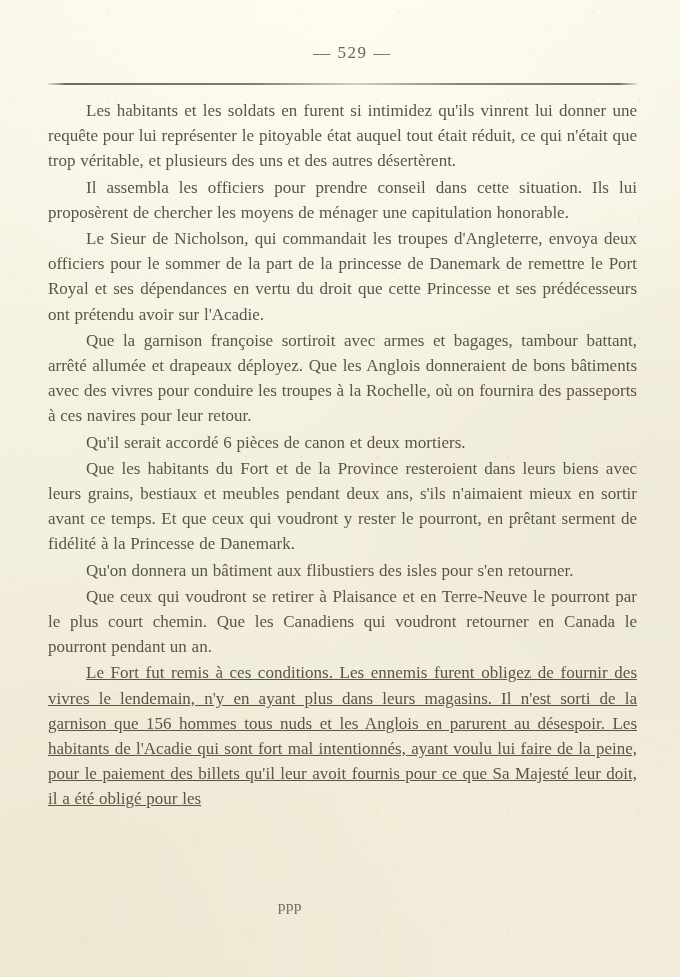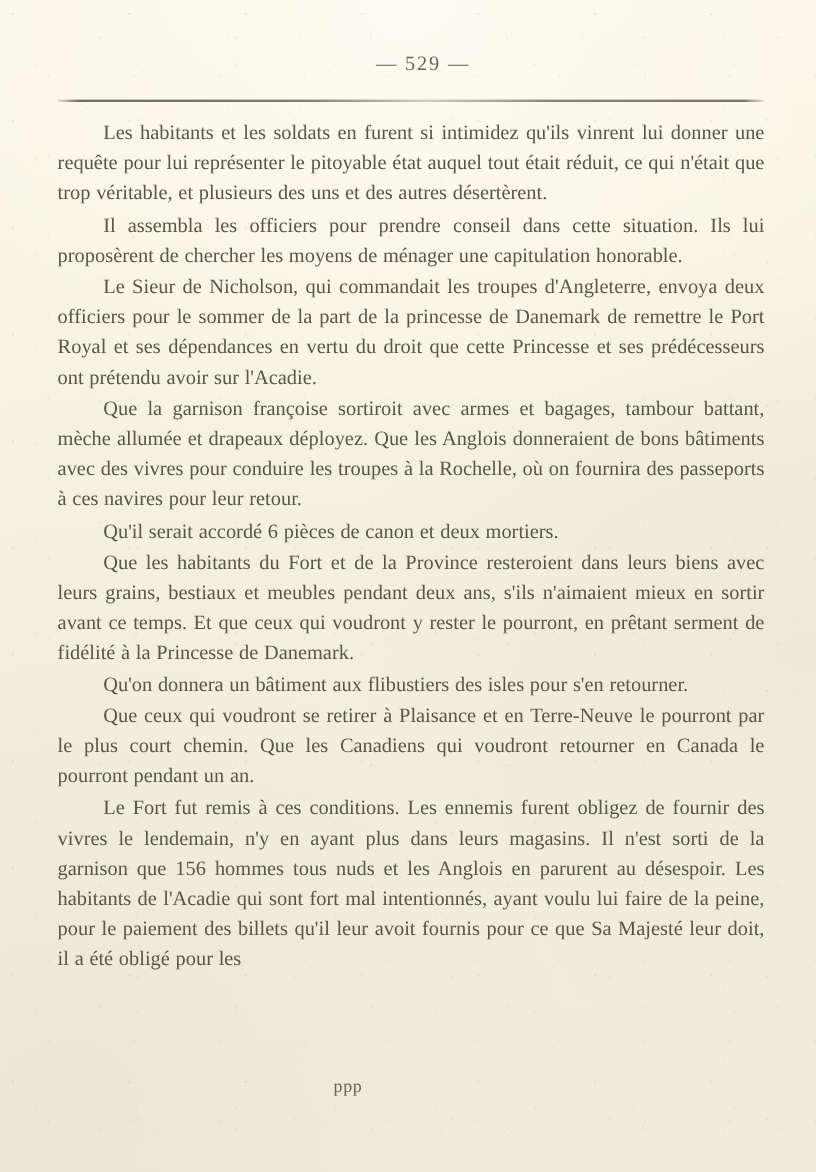--- a/index.html
+++ b/index.html
@@ -78,20 +78,21 @@
     text-align: justify;
     font-size: 17px;
     line-height: 25.2px;
     color: #5b5449;
     word-spacing: 0.5px;
     hyphens: manual;
   }
 
   p.para:last-of-type {
     margin-bottom: 0;
+    text-decoration: underline;
   }
 
   .signature {
     position: absolute;
     top: 898px;
     left: 0;
     width: 580px;
     text-align: center;
     font-size: 15px;
     letter-spacing: 0.5px;
@@ -123,21 +124,21 @@
 <div class="page">
 
   <div class="folio">— 529 —</div>
 
   <div class="rule"></div>
 
   <div class="body-col">
     <p class="para">Les habitants et les soldats en furent si intimidez qu'ils vinrent lui donner une requête pour lui représenter le pitoyable état auquel tout était réduit, ce qui n'était que trop véritable, et plusieurs des uns et des autres désertèrent.</p>
     <p class="para">Il assembla les officiers pour prendre conseil dans cette situation. Ils lui proposèrent de chercher les moyens de ménager une capitulation honorable.</p>
     <p class="para">Le Sieur de Nicholson, qui commandait les troupes d'Angleterre, envoya deux officiers pour le sommer de la part de la princesse de Danemark de remettre le Port Royal et ses dépendances en vertu du droit que cette Princesse et ses prédécesseurs ont prétendu avoir sur l'Acadie.</p>
-    <p class="para">Que la garnison françoise sortiroit avec armes et bagages, tambour battant, mèche allumée et drapeaux déployez. Que les Anglois donneraient de bons bâtiments avec des vivres pour conduire les troupes à la Rochelle, où on fournira des passeports à ces navires pour leur retour.</p>
+    <p class="para">Que la garnison françoise sortiroit avec armes et bagages, tambour battant, arrêté allumée et drapeaux déployez. Que les Anglois donneraient de bons bâtiments avec des vivres pour conduire les troupes à la Rochelle, où on fournira des passeports à ces navires pour leur retour.</p>
     <p class="para">Qu'il serait accordé 6 pièces de canon et deux mortiers.</p>
     <p class="para">Que les habitants du Fort et de la Province resteroient dans leurs biens avec leurs grains, bestiaux et meubles pendant deux ans, s'ils n'aimaient mieux en sortir avant ce temps. Et que ceux qui voudront y rester le pourront, en prêtant serment de fidélité à la Princesse de Danemark.</p>
     <p class="para">Qu'on donnera un bâtiment aux flibustiers des isles pour s'en retourner.</p>
     <p class="para">Que ceux qui voudront se retirer à Plaisance et en Terre-Neuve le pourront par le plus court chemin. Que les Canadiens qui voudront retourner en Canada le pourront pendant un an.</p>
     <p class="para">Le Fort fut remis à ces conditions. Les ennemis furent obligez de fournir des vivres le lendemain, n'y en ayant plus dans leurs magasins. Il n'est sorti de la garnison que 156 hommes tous nuds et les Anglois en parurent au désespoir. Les habitants de l'Acadie qui sont fort mal intentionnés, ayant voulu lui faire de la peine, pour le paiement des billets qu'il leur avoit fournis pour ce que Sa Majesté leur doit, il a été obligé pour les</p>
   </div>
 
   <div class="signature">ppp</div>
 
 </div>

